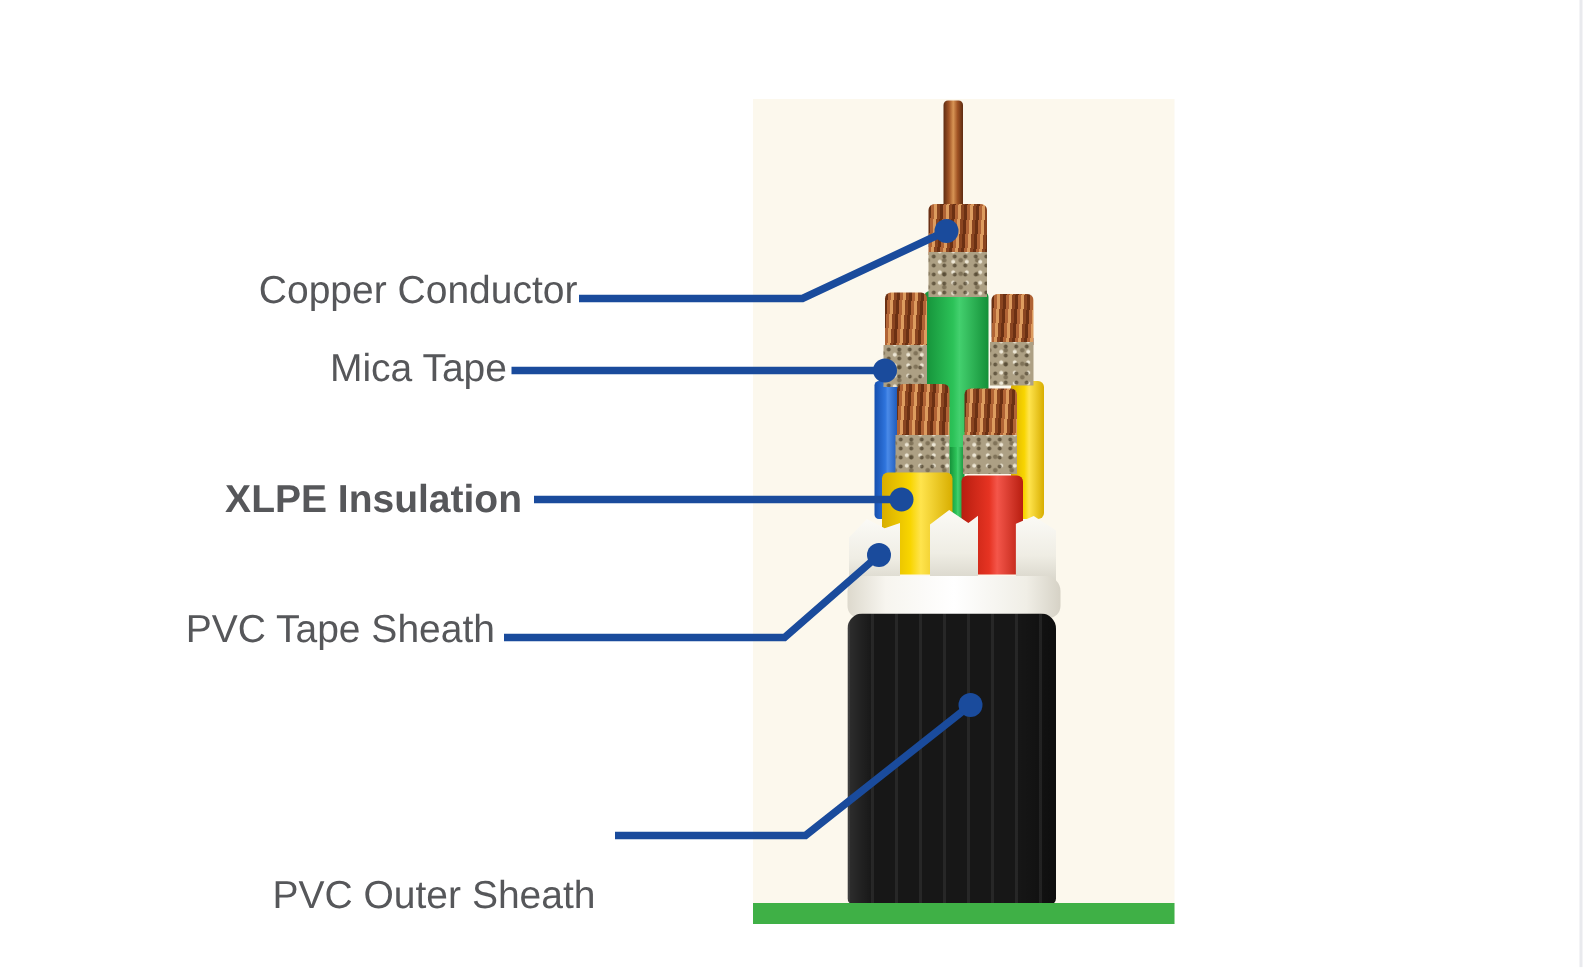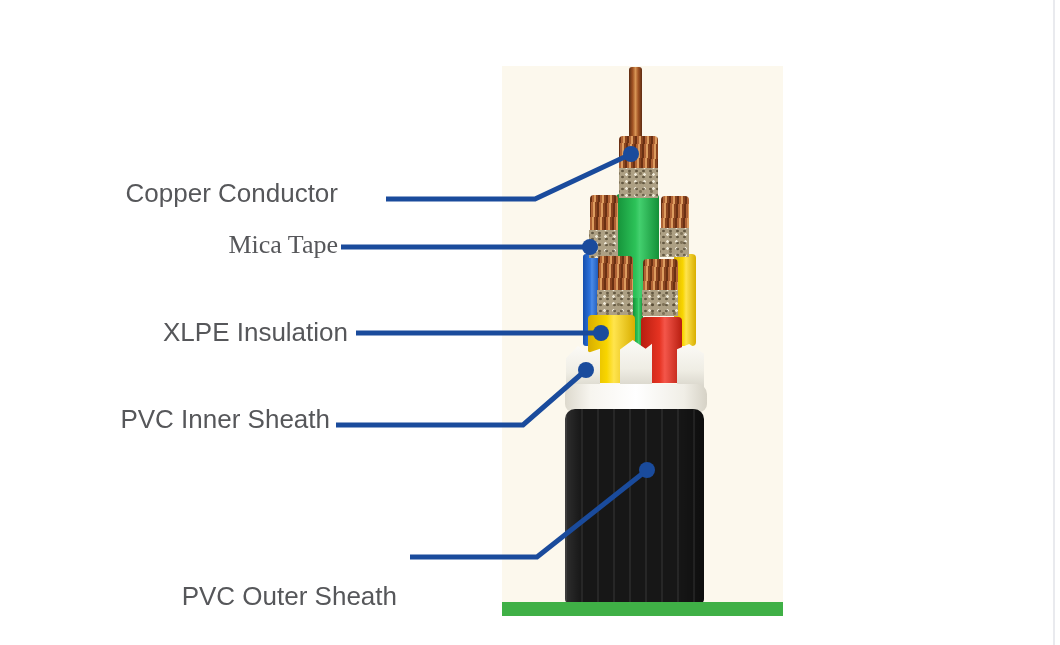--- a/index.html
+++ b/index.html
@@ -128,19 +128,19 @@
     <polyline class="leader" points="356,333 601,333"></polyline>
     <circle class="leader-dot" cx="601" cy="333" r="8"></circle>
 
     <polyline class="leader" points="336,425 523,425 586,370"></polyline>
     <circle class="leader-dot" cx="586" cy="370" r="8"></circle>
 
     <polyline class="leader" points="410,557 537,557 647,470"></polyline>
     <circle class="leader-dot" cx="647" cy="470" r="8"></circle>
   </svg>
 
-  <div class="part-label" style="right:722px;top:178px;">Copper Conductor</div>
-  <div class="part-label" style="right:722px;top:230px;font-family:Liberation Serif, serif;">Mica Tape</div>
-  <div class="part-label" style="right:712px;top:317px;">XLPE Insulation</div>
-  <div class="part-label" style="right:730px;top:404px;">PVC Inner Sheath</div>
+  <div class="part-label" style="right:675px;top:178px;">Copper Conductor</div>
+  <div class="part-label" style="right:722px;top:230px;">Mica Tape</div>
+  <div class="part-label" style="right:712px;top:317px;font-weight:bold;">XLPE Insulation</div>
+  <div class="part-label" style="right:730px;top:404px;">PVC Tape Sheath</div>
   <div class="part-label" style="right:663px;top:537px;margin-top:44px;">PVC Outer Sheath</div>
 
 </div>
 
 </body></html>

